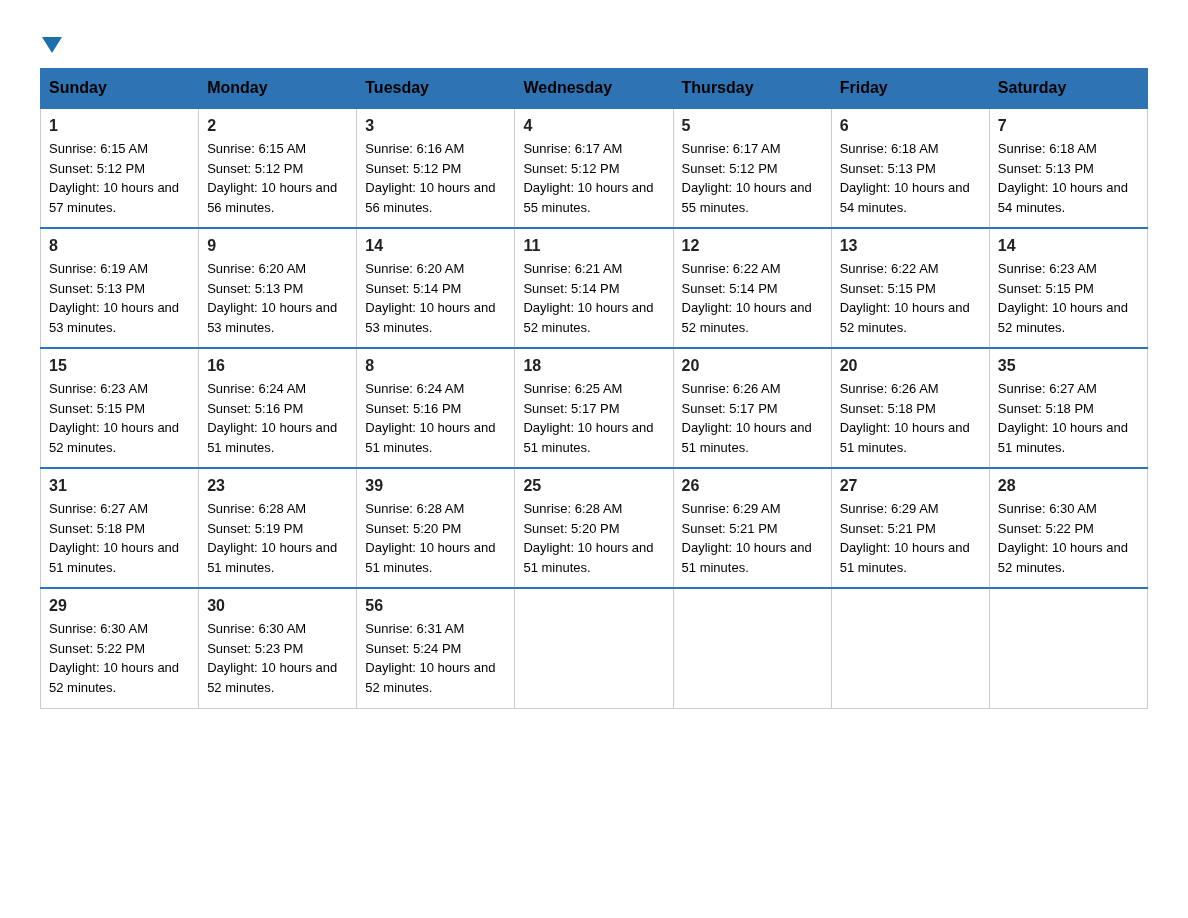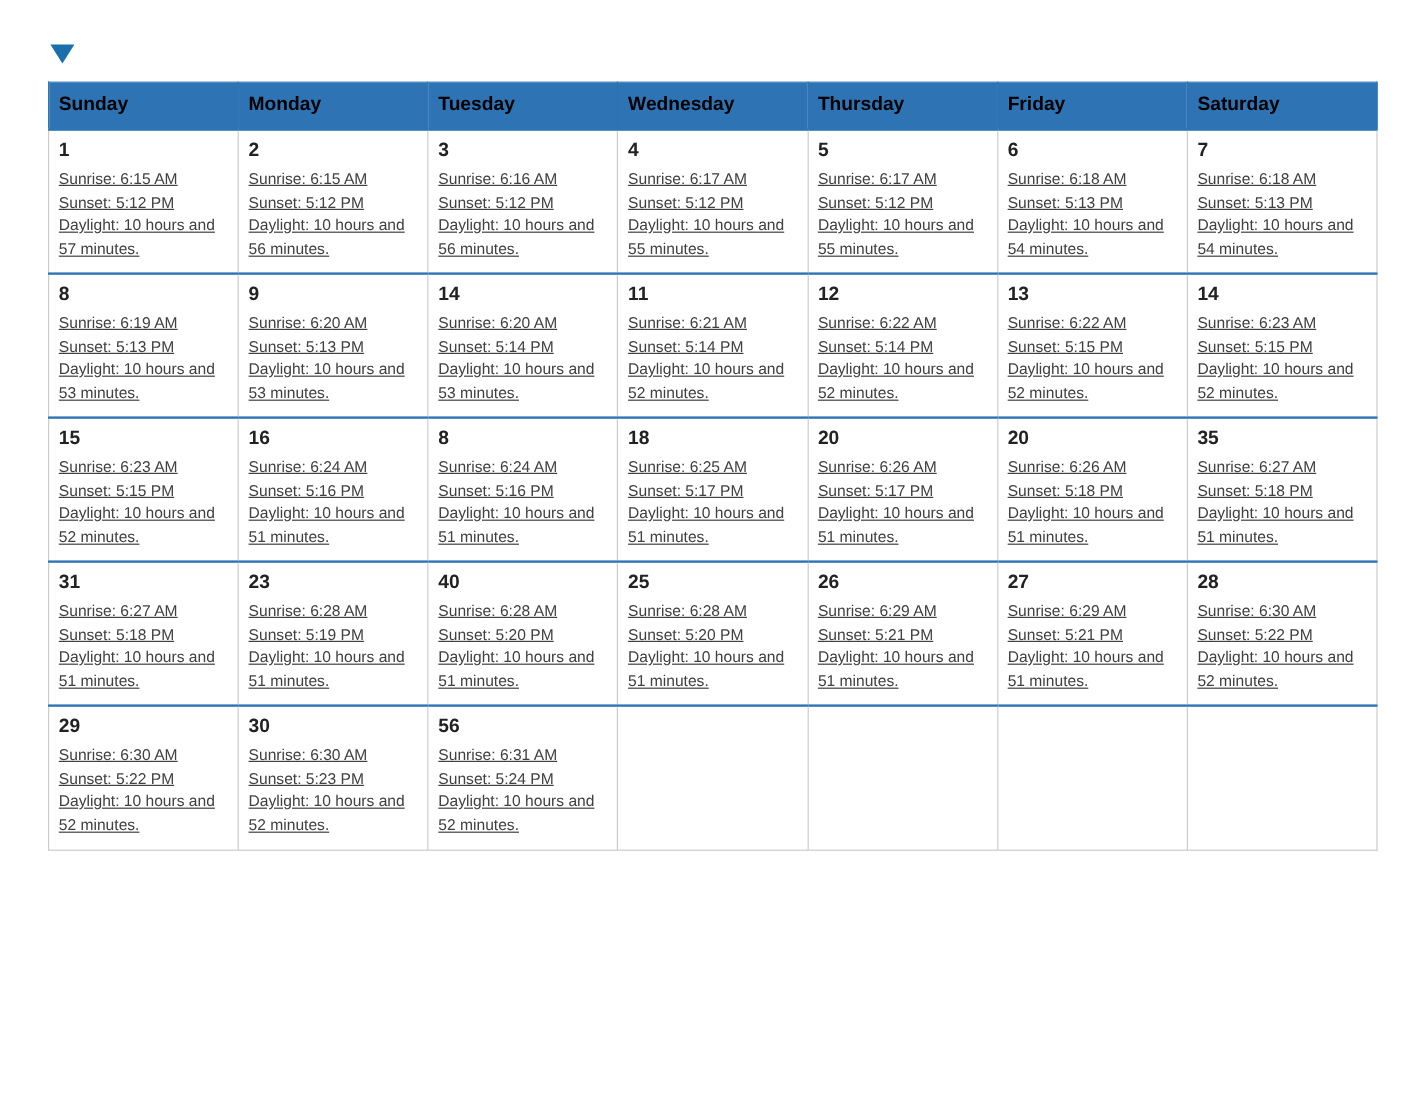--- a/index.html
+++ b/index.html
@@ -86,22 +86,21 @@
     .day-num {
       font-size: 16px;
       font-weight: bold;
       color: #222;
       display: block;
       margin-bottom: 4px;
     }
     .day-info {
       font-size: 13px;
       line-height: 1.5;
-      color: #404040;
-      text-decoration: underline;
+      color: #000000;
     }
     tbody tr td {
       border-top: 2px solid #2e74b5;
     }
     tbody tr td + td {
       border-top: 2px solid #2e74b5;
     }
     tbody tr:not(:first-child) td {
       border-top: 1px solid #ccc;
     }
@@ -167,21 +166,21 @@
         <td><span class="day-num">16</span><span class="day-info">Sunrise: 6:24 AM<br>Sunset: 5:16 PM<br>Daylight: 10 hours and 51 minutes.</span></td>
         <td><span class="day-num">8</span><span class="day-info">Sunrise: 6:24 AM<br>Sunset: 5:16 PM<br>Daylight: 10 hours and 51 minutes.</span></td>
         <td><span class="day-num">18</span><span class="day-info">Sunrise: 6:25 AM<br>Sunset: 5:17 PM<br>Daylight: 10 hours and 51 minutes.</span></td>
         <td><span class="day-num">20</span><span class="day-info">Sunrise: 6:26 AM<br>Sunset: 5:17 PM<br>Daylight: 10 hours and 51 minutes.</span></td>
         <td><span class="day-num">20</span><span class="day-info">Sunrise: 6:26 AM<br>Sunset: 5:18 PM<br>Daylight: 10 hours and 51 minutes.</span></td>
         <td><span class="day-num">35</span><span class="day-info">Sunrise: 6:27 AM<br>Sunset: 5:18 PM<br>Daylight: 10 hours and 51 minutes.</span></td>
       </tr>
       <tr class="week-row">
         <td><span class="day-num">31</span><span class="day-info">Sunrise: 6:27 AM<br>Sunset: 5:18 PM<br>Daylight: 10 hours and 51 minutes.</span></td>
         <td><span class="day-num">23</span><span class="day-info">Sunrise: 6:28 AM<br>Sunset: 5:19 PM<br>Daylight: 10 hours and 51 minutes.</span></td>
-        <td><span class="day-num">40</span><span class="day-info">Sunrise: 6:28 AM<br>Sunset: 5:20 PM<br>Daylight: 10 hours and 51 minutes.</span></td>
+        <td><span class="day-num">39</span><span class="day-info">Sunrise: 6:28 AM<br>Sunset: 5:20 PM<br>Daylight: 10 hours and 51 minutes.</span></td>
         <td><span class="day-num">25</span><span class="day-info">Sunrise: 6:28 AM<br>Sunset: 5:20 PM<br>Daylight: 10 hours and 51 minutes.</span></td>
         <td><span class="day-num">26</span><span class="day-info">Sunrise: 6:29 AM<br>Sunset: 5:21 PM<br>Daylight: 10 hours and 51 minutes.</span></td>
         <td><span class="day-num">27</span><span class="day-info">Sunrise: 6:29 AM<br>Sunset: 5:21 PM<br>Daylight: 10 hours and 51 minutes.</span></td>
         <td><span class="day-num">28</span><span class="day-info">Sunrise: 6:30 AM<br>Sunset: 5:22 PM<br>Daylight: 10 hours and 52 minutes.</span></td>
       </tr>
       <tr class="week-row">
         <td><span class="day-num">29</span><span class="day-info">Sunrise: 6:30 AM<br>Sunset: 5:22 PM<br>Daylight: 10 hours and 52 minutes.</span></td>
         <td><span class="day-num">30</span><span class="day-info">Sunrise: 6:30 AM<br>Sunset: 5:23 PM<br>Daylight: 10 hours and 52 minutes.</span></td>
         <td><span class="day-num">56</span><span class="day-info">Sunrise: 6:31 AM<br>Sunset: 5:24 PM<br>Daylight: 10 hours and 52 minutes.</span></td>
         <td class="empty-cell"></td>

